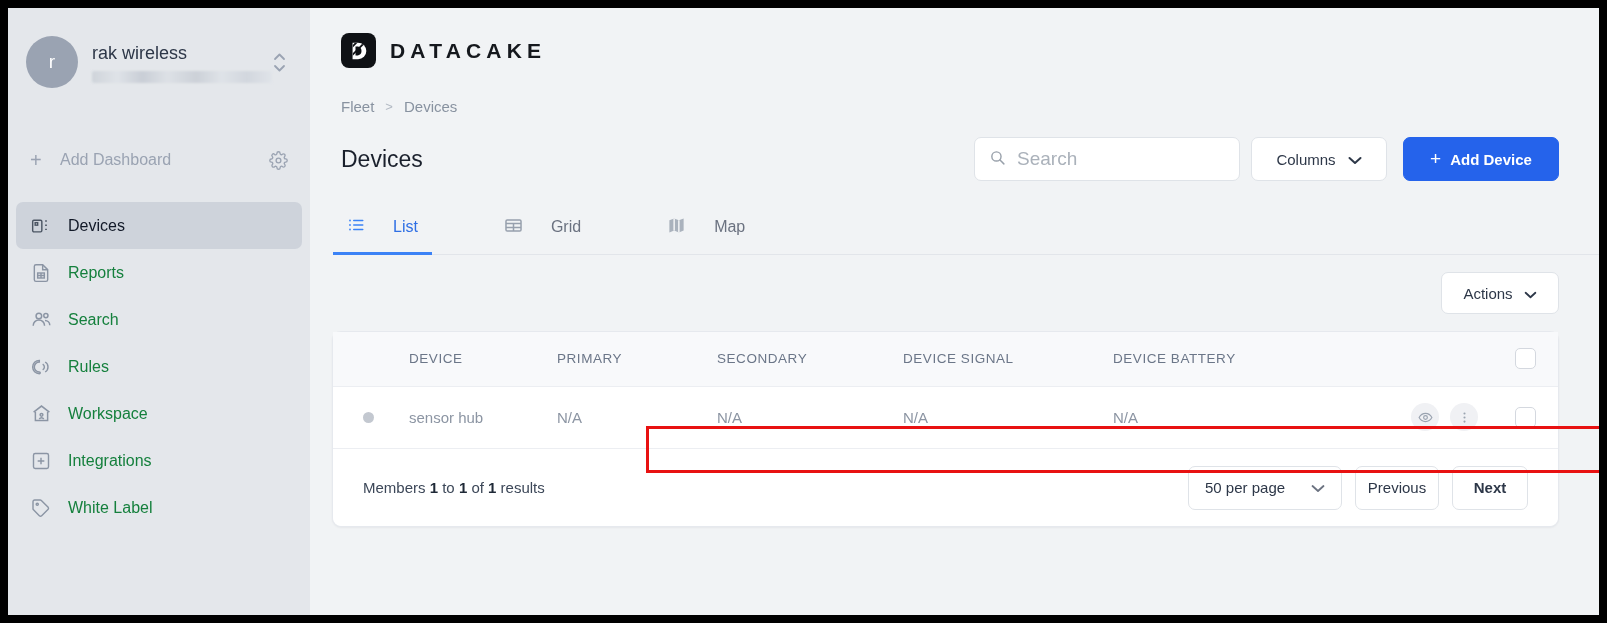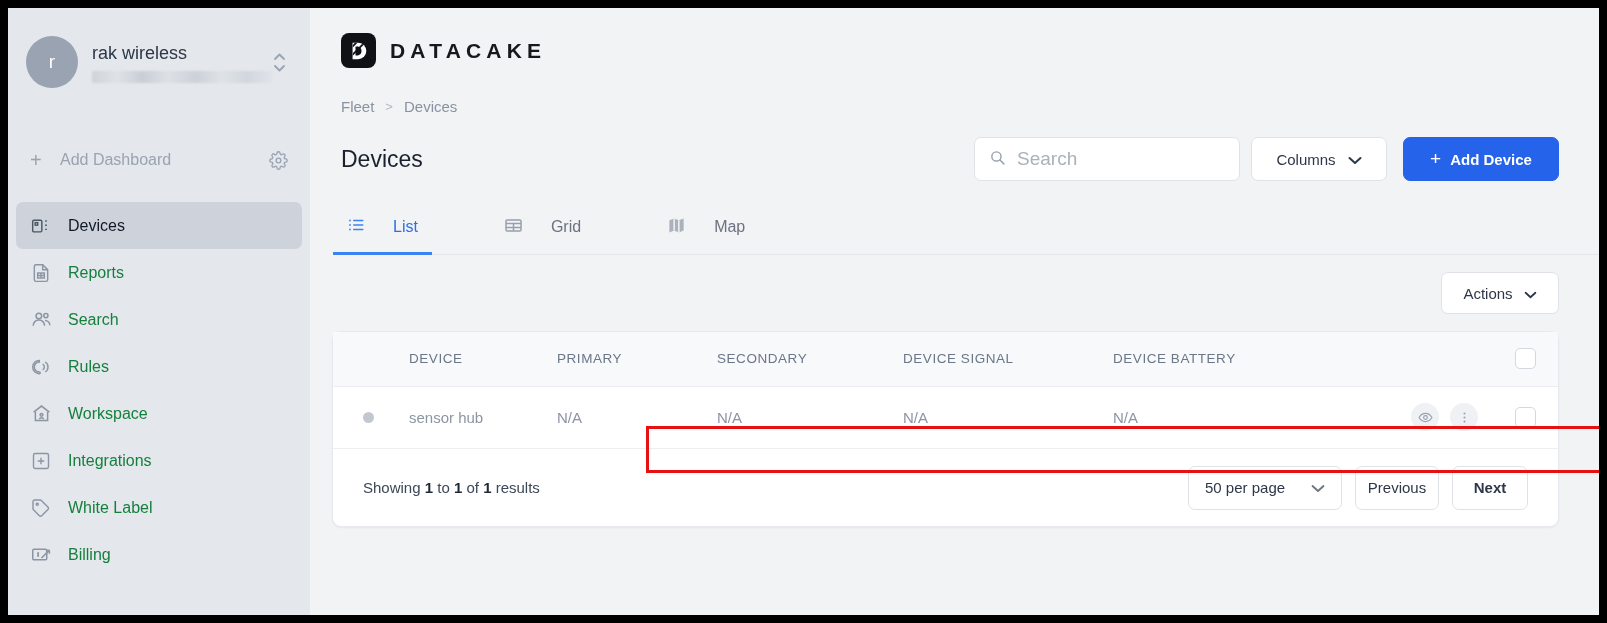--- a/index.html
+++ b/index.html
@@ -306,30 +306,20 @@
       <div class="nav-item">
         <span class="ico">
           <svg width="20" height="20" viewBox="0 0 24 24" fill="none" stroke="currentColor" stroke-width="1.7">
             <path d="M20.6 13.4 12.8 21.2a2 2 0 0 1-2.8 0l-7-7a2 2 0 0 1-.6-1.4V4.4A2 2 0 0 1 4.4 2.4H11a2 2 0 0 1 1.4.6l8.2 8.2a1.9 1.9 0 0 1 0 2.2z"></path>
             <circle cx="7.5" cy="7.5" r="1.3"></circle>
           </svg>
         </span>
         <span>White Label</span>
       </div>
 
-      <div class="nav-item">
-        <span class="ico">
-          <svg width="21" height="21" viewBox="0 0 24 24" fill="none" stroke="currentColor" stroke-width="1.7">
-            <rect x="2" y="6" width="16" height="12" rx="1.5"></rect>
-            <path d="M7 10.5h2.2M7 13.5h2.2M8.1 9.3v5.4"></path>
-            <path d="M12 16 21 7M21 7h-4M21 7v4"></path>
-          </svg>
-        </span>
-        <span>Billing</span>
-      </div>
 
     </nav>
   </aside>
 
   <main class="main">
 
     <div class="brand">
       <span class="brand-mark">
         <svg width="22" height="22" viewBox="0 0 24 24">
           <defs>
@@ -478,21 +468,21 @@
               <div class="cell-center">
                   <span class="chk"></span>
                 </div>
             </td>
           </tr>
         </tbody>
       </table>
 
       <div class="tfoot">
         <div class="showing">
-          <span>Showing</span>
+          <span>Members</span>
           <b>1</b>
           <span>to</span>
           <b>1</b>
           <span>of</span>
           <b>1</b>
           <span>results</span>
         </div>
 
         <div class="btn btn-perpage">
           <span>50 per page</span>

